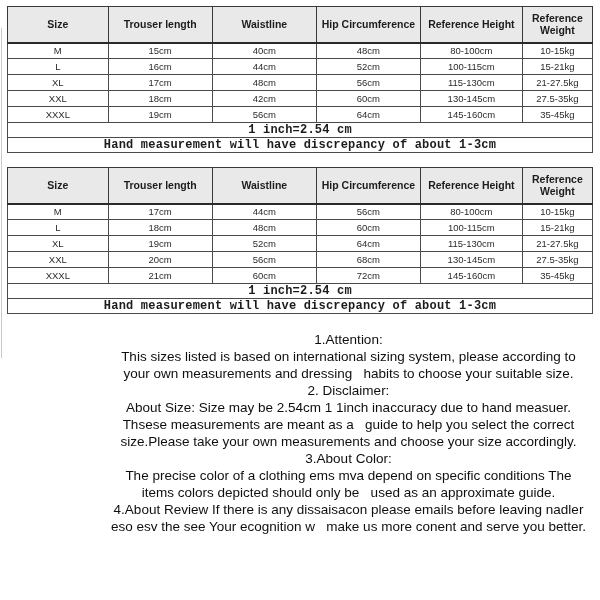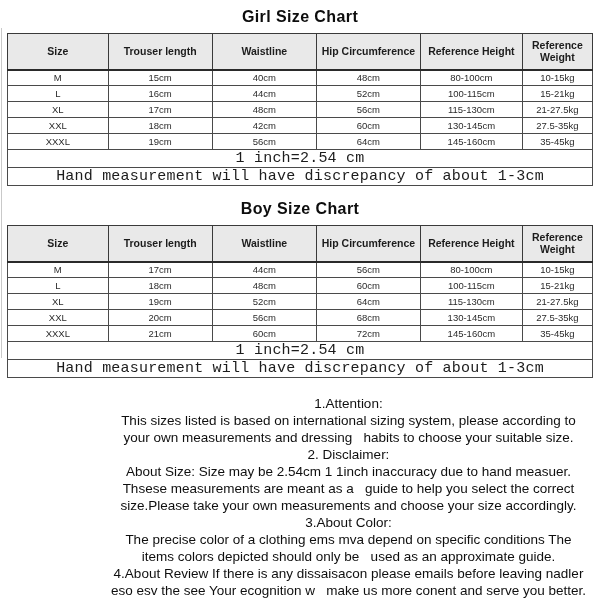--- a/index.html
+++ b/index.html
@@ -57,22 +57,22 @@
     font-size: 9.5px;
     color: #2a2a2a;
     height: 16px;
     text-align: center;
     vertical-align: middle;
     border: 1px solid #4a4a4a;
     padding: 0 2px;
   }
   table.size-table tr.note-row td {
     font-family: "Liberation Mono", "DejaVu Sans Mono", monospace;
-    font-weight: normal;
-    font-size: 15px;
+    font-weight: bold;
+    font-size: 12px;
     height: 13px;
     color: #1c1c1c;
     letter-spacing: 0.2px;
   }
   col.c1 { width: 17.2%; }
   col.c2 { width: 17.8%; }
   col.c3 { width: 17.8%; }
   col.c4 { width: 17.8%; }
   col.c5 { width: 17.4%; }
   col.c6 { width: 12.0%; }
@@ -85,21 +85,20 @@
   }
   .note-section + .note-section { }
   .note-heading, .note-line { white-space: pre; text-align: center; }
 </style>
 </head>
 <body>
 
 <div class="page">
 
   <section class="chart-section girl-section">
-    <h2 class="chart-title">Girl Size Chart</h2>
     <table class="size-table">
       <colgroup>
         <col class="c1">
           <col class="c2">
           <col class="c3">
           <col class="c4">
           <col class="c5">
           <col class="c6">
       </colgroup>
       <thead>
@@ -157,21 +156,20 @@
             <td colspan="6">1 inch=2.54 cm</td>
           </tr>
           <tr class="note-row">
             <td colspan="6">Hand measurement will have discrepancy of about 1-3cm</td>
           </tr>
         </tbody>
     </table>
   </section>
 
   <section class="chart-section boy-section">
-    <h2 class="chart-title">Boy Size Chart</h2>
     <table class="size-table">
       <colgroup>
         <col class="c1">
           <col class="c2">
           <col class="c3">
           <col class="c4">
           <col class="c5">
           <col class="c6">
       </colgroup>
       <thead>

